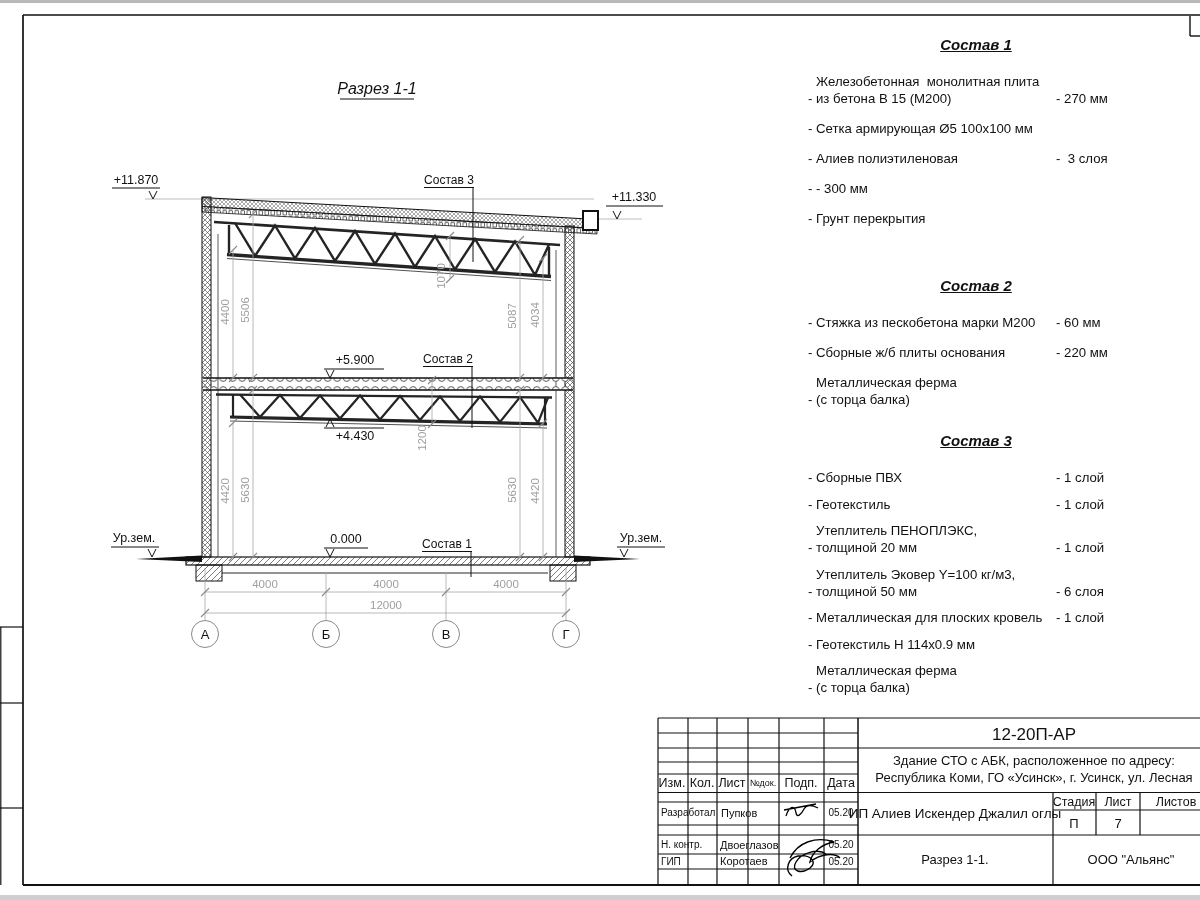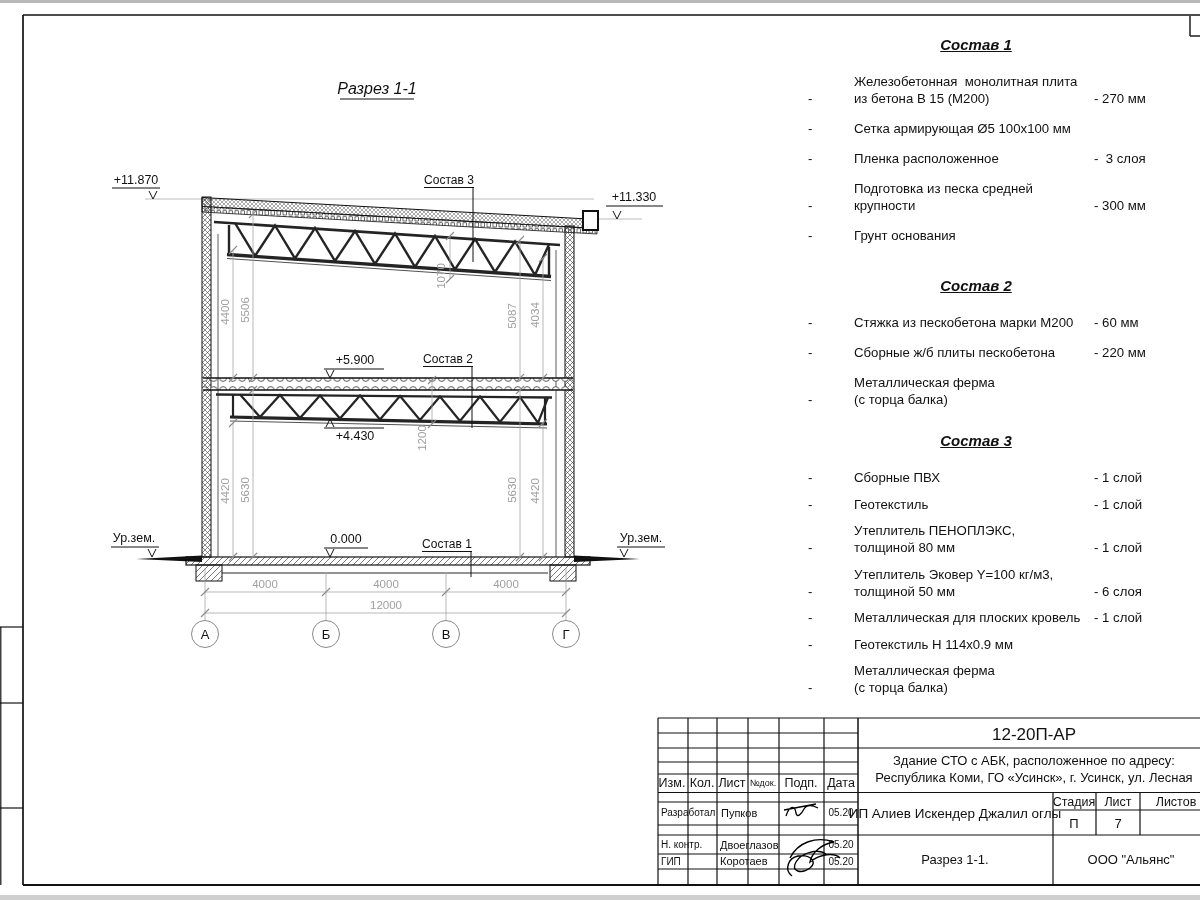--- a/index.html
+++ b/index.html
@@ -22,21 +22,21 @@
   .tb-big{fill:#111;font-size:17px;}
   .tb-mid{fill:#111;font-size:13px;}
   .tb-client{fill:#111;font-size:13.5px;}
   
   .spec{position:absolute;left:808px;width:336px;color:#111;}
   .spec h3{margin:0 0 20px 0;text-align:center;font-size:15px;font-style:italic;font-weight:bold;text-decoration:underline;}
   .spec-row{display:flex;align-items:flex-end;font-size:13.2px;line-height:17px;}
   .s13 .spec-row{margin-bottom:13px;}
   .s95 .spec-row{margin-bottom:9.5px;}
   .dash{flex:0 0 8px;}
-  .stext{flex:0 0 240px;white-space:pre-wrap;margin-left:38px;}
+  .stext{flex:0 0 240px;white-space:pre-wrap;}
   .sval{flex:1 0 auto;white-space:pre;}
 </style>
 </head>
 <body>
 
 <div class="page">
   <div class="edge-strip edge-top"></div>
   <div class="edge-strip edge-bottom"></div>
 
   <svg id="dwg" width="1200" height="900" viewBox="0 0 1200 900">
@@ -330,47 +330,45 @@
 из бетона В 15 (М200)</span>
           <span class="sval">- 270 мм</span>
         </div>
         <div class="spec-row">
           <span class="dash">-</span>
           <span class="stext">Сетка армирующая Ø5 100х100 мм</span>
           <span class="sval"></span>
         </div>
         <div class="spec-row">
           <span class="dash">-</span>
-          <span class="stext">Пленка расположенное</span>
+          <span class="stext">Алиев полиэтиленовая</span>
           <span class="sval">-  3 слоя</span>
         </div>
         <div class="spec-row">
           <span class="dash">-</span>
-          <span class="stext">Подготовка из песка средней
-крупности</span>
           <span class="sval">- 300 мм</span>
         </div>
         <div class="spec-row">
           <span class="dash">-</span>
-          <span class="stext">Грунт основания</span>
+          <span class="stext">Грунт перекрытия</span>
           <span class="sval"></span>
         </div>
       </div>
   </div>
   <div class="spec s13" style="top:277px">
     <h3>Состав 2</h3>
     <div id="spec-items-1">
         <div class="spec-row">
           <span class="dash">-</span>
           <span class="stext">Стяжка из пескобетона марки М200</span>
           <span class="sval">- 60 мм</span>
         </div>
         <div class="spec-row">
           <span class="dash">-</span>
-          <span class="stext">Сборные ж/б плиты пескобетона</span>
+          <span class="stext">Сборные ж/б плиты основания</span>
           <span class="sval">- 220 мм</span>
         </div>
         <div class="spec-row">
           <span class="dash">-</span>
           <span class="stext">Металлическая ферма
 (с торца балка)</span>
           <span class="sval"></span>
         </div>
       </div>
   </div>
@@ -383,21 +381,21 @@
           <span class="sval">- 1 слой</span>
         </div>
         <div class="spec-row">
           <span class="dash">-</span>
           <span class="stext">Геотекстиль</span>
           <span class="sval">- 1 слой</span>
         </div>
         <div class="spec-row">
           <span class="dash">-</span>
           <span class="stext">Утеплитель ПЕНОПЛЭКС,
-толщиной 80 мм</span>
+толщиной 20 мм</span>
           <span class="sval">- 1 слой</span>
         </div>
         <div class="spec-row">
           <span class="dash">-</span>
           <span class="stext">Утеплитель Эковер Y=100 кг/м3,
 толщиной 50 мм</span>
           <span class="sval">- 6 слоя</span>
         </div>
         <div class="spec-row">
           <span class="dash">-</span>

